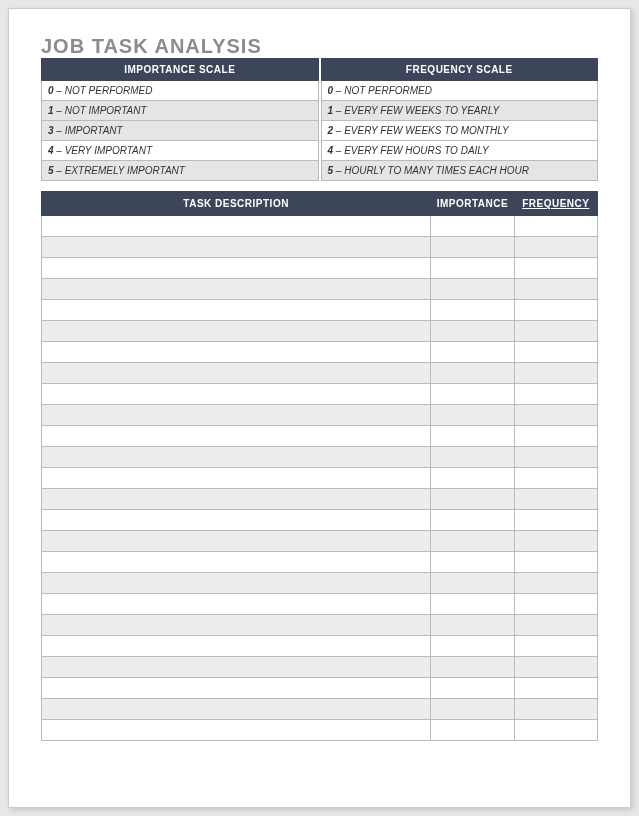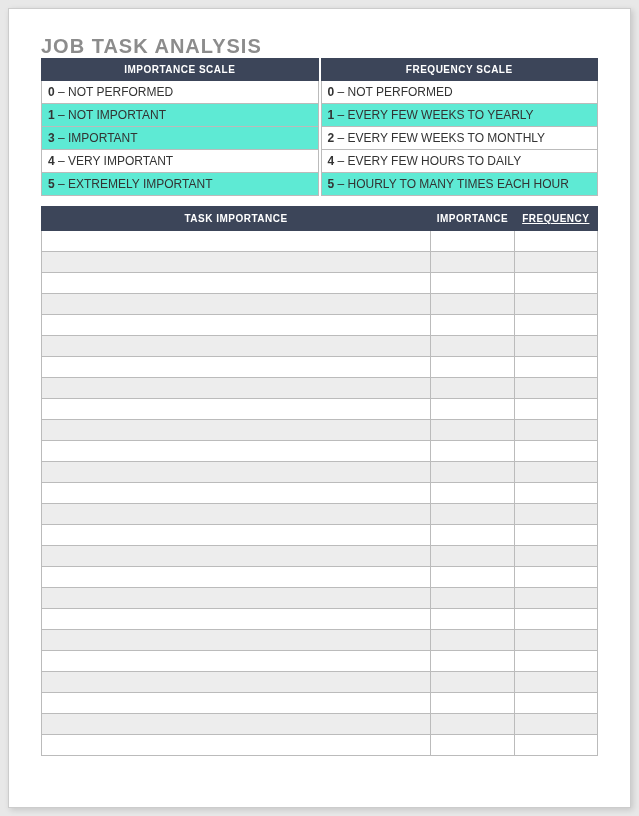--- a/index.html
+++ b/index.html
@@ -38,30 +38,31 @@
     background: #3c4559;
     color: #ffffff;
     font-size: 10px;
     font-weight: bold;
     letter-spacing: 0.5px;
     padding: 5px 4px;
     border: 1px solid #3c4559;
     text-align: center;
   }
   .scale-table td {
-    font-size: 12px;
+    font-size: 10px;
     padding: 4px 6px;
     border: 1px solid #bbb;
     color: #333;
+    font-style: italic;
   }
   .scale-table td .num {
     font-weight: bold;
   }
   .scale-table tr.odd td {
-    background: #5eead4;
+    background: #e5e5e5;
   }
   .scale-table tr.even td {
     background: #ffffff;
   }
   .task-table {
     width: 100%;
     border-collapse: collapse;
   }
   .task-table th {
     background: #3c4559;
@@ -142,21 +143,21 @@
             <td><span class="num">5</span><span> – HOURLY TO MANY TIMES EACH HOUR</span></td>
           </tr>
         </tbody>
     </table>
 
   </div>
 
   <table class="task-table">
     <thead>
       <tr>
-        <th class="col-desc">TASK IMPORTANCE</th>
+        <th class="col-desc">TASK DESCRIPTION</th>
         <th class="col-imp">IMPORTANCE</th>
         <th class="col-freq">FREQUENCY</th>
       </tr>
     </thead>
     <tbody id="task-body">
         <tr class="row-odd">
           <td></td>
           <td></td>
           <td></td>
         </tr>

